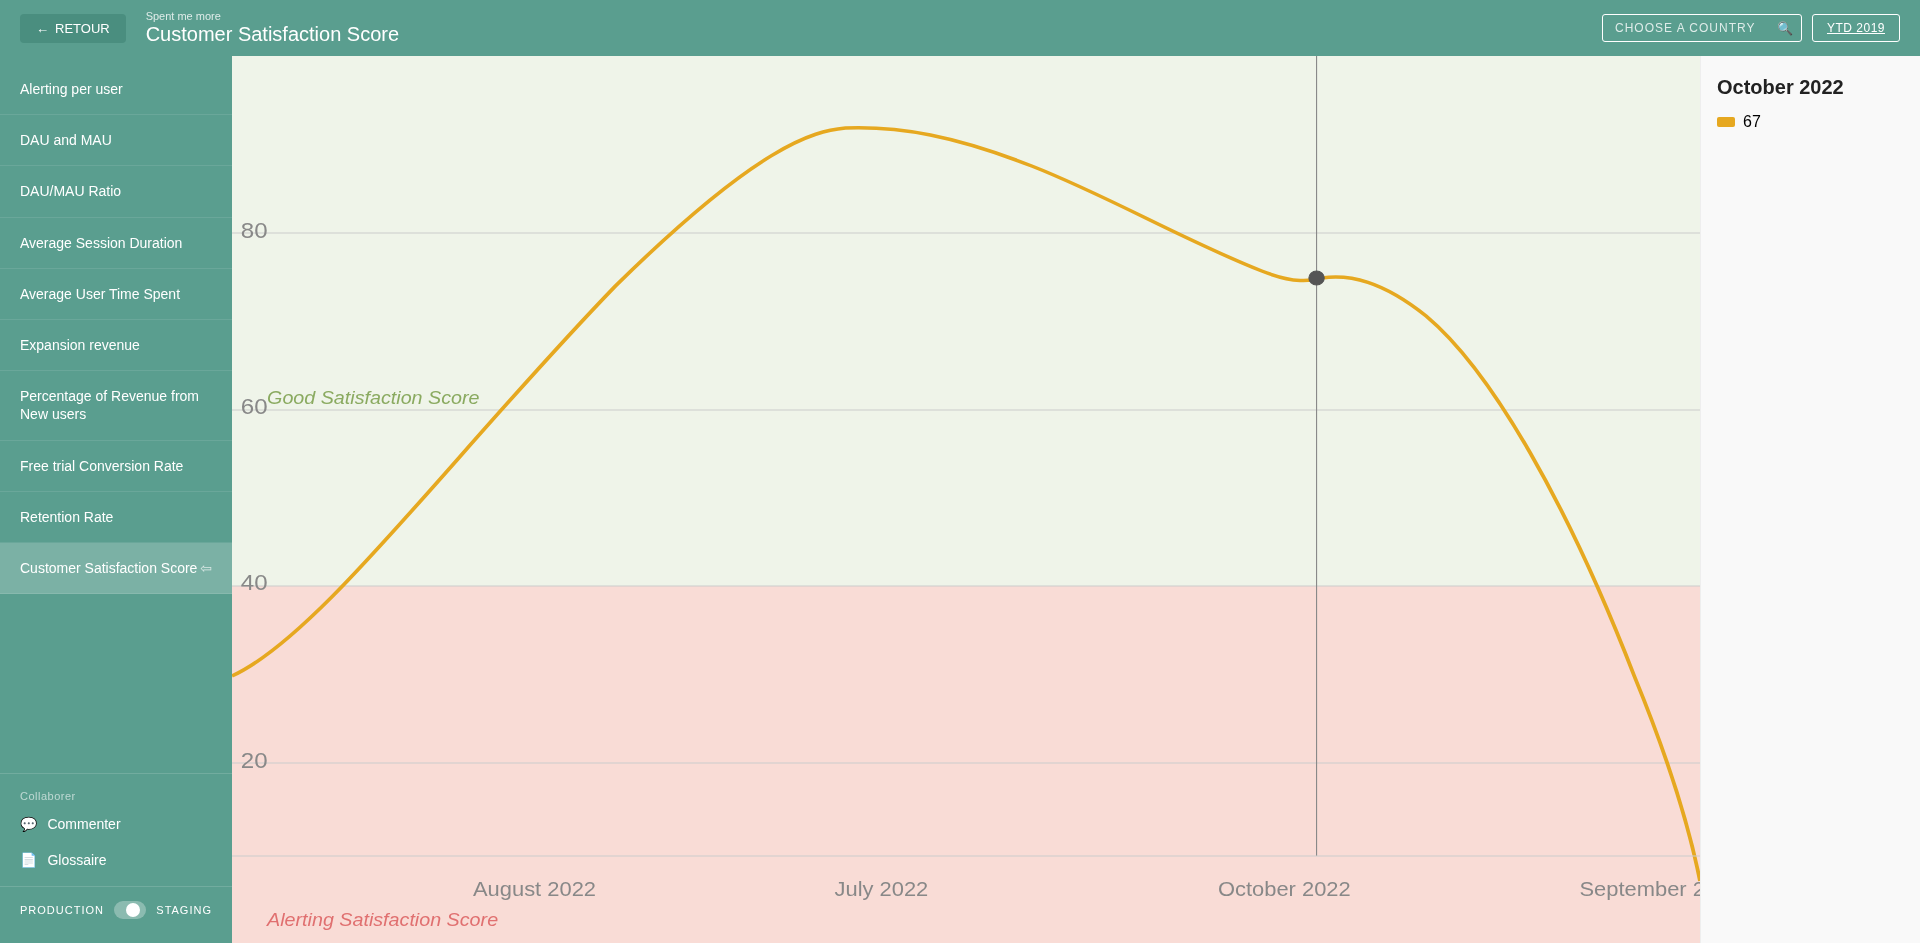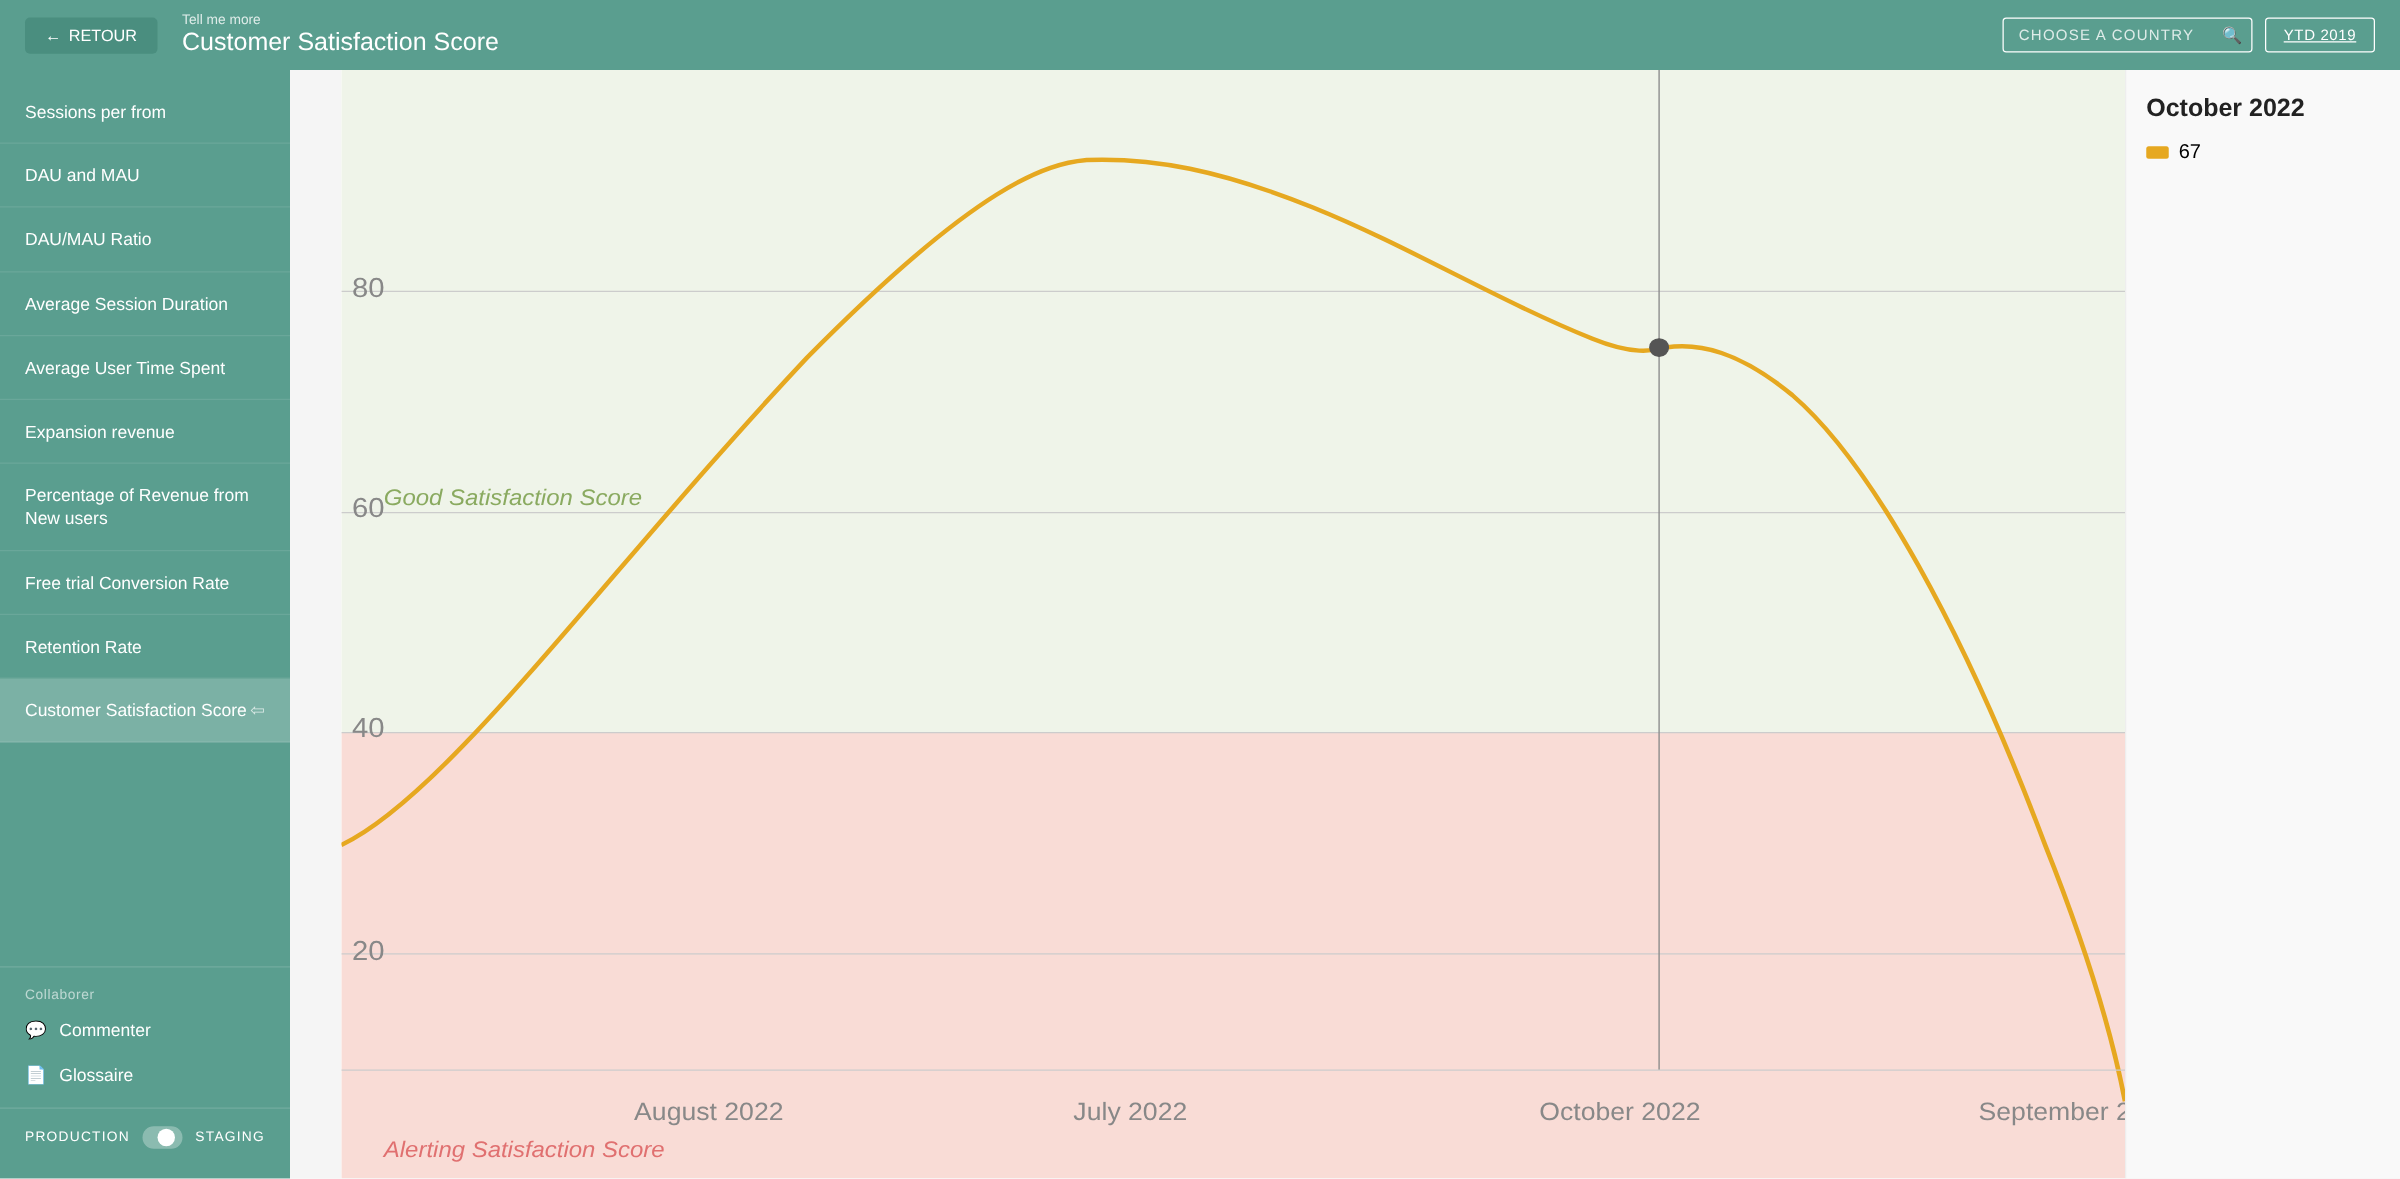--- a/index.html
+++ b/index.html
@@ -170,21 +170,20 @@
     .content-area {
       flex: 1;
       display: flex;
       overflow: hidden;
     }
     .chart-container {
       flex: 1;
       position: relative;
       background: white;
       overflow: hidden;
-      margin-left: 41px;
     }
     .right-panel {
       width: 220px;
       background: #f9f9f9;
       padding: 20px 16px;
       flex-shrink: 0;
       border-left: 1px solid #eee;
     }
     .right-panel-month {
       font-size: 20px;
@@ -219,38 +218,38 @@
   </style>
 </head>
 <body>
 
 <div class="header">
   <button class="retour-btn">
     <span>←</span>
     <span>RETOUR</span>
   </button>
   <div class="header-title-group">
-    <span class="header-subtitle">Tell me more</span>
+    <span class="header-subtitle">Spent me more</span>
     <span class="header-title">Customer Satisfaction Score</span>
   </div>
   <div class="header-controls">
     <div class="search-icon-wrapper">
       <input class="country-search" type="text" placeholder="CHOOSE A COUNTRY" style="">
       <span class="search-icon-inner">🔍</span>
     </div>
     <button class="ytd-btn">YTD 2019</button>
   </div>
 </div>
 
 <div class="main-layout">
 
   <div class="sidebar">
     <nav class="sidebar-nav">
       <div class="sidebar-item">
-        <span>Sessions per from</span>
+        <span>Alerting per user</span>
       </div>
       <div class="sidebar-item">
         <span>DAU and MAU</span>
       </div>
       <div class="sidebar-item">
         <span>DAU/MAU Ratio</span>
       </div>
       <div class="sidebar-item">
         <span>Average Session Duration</span>
       </div>

